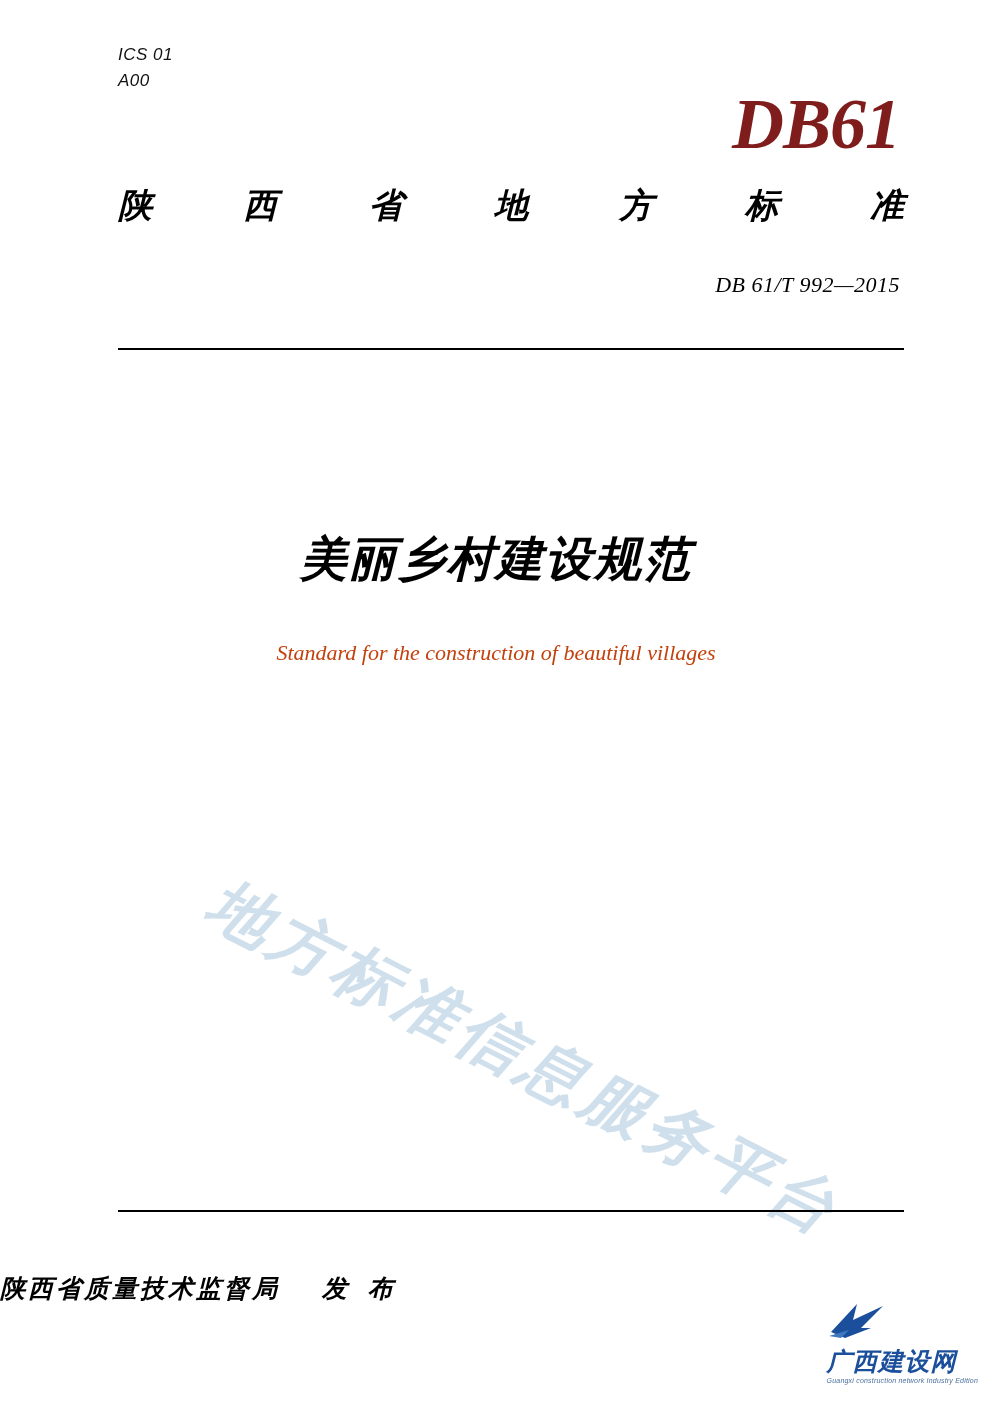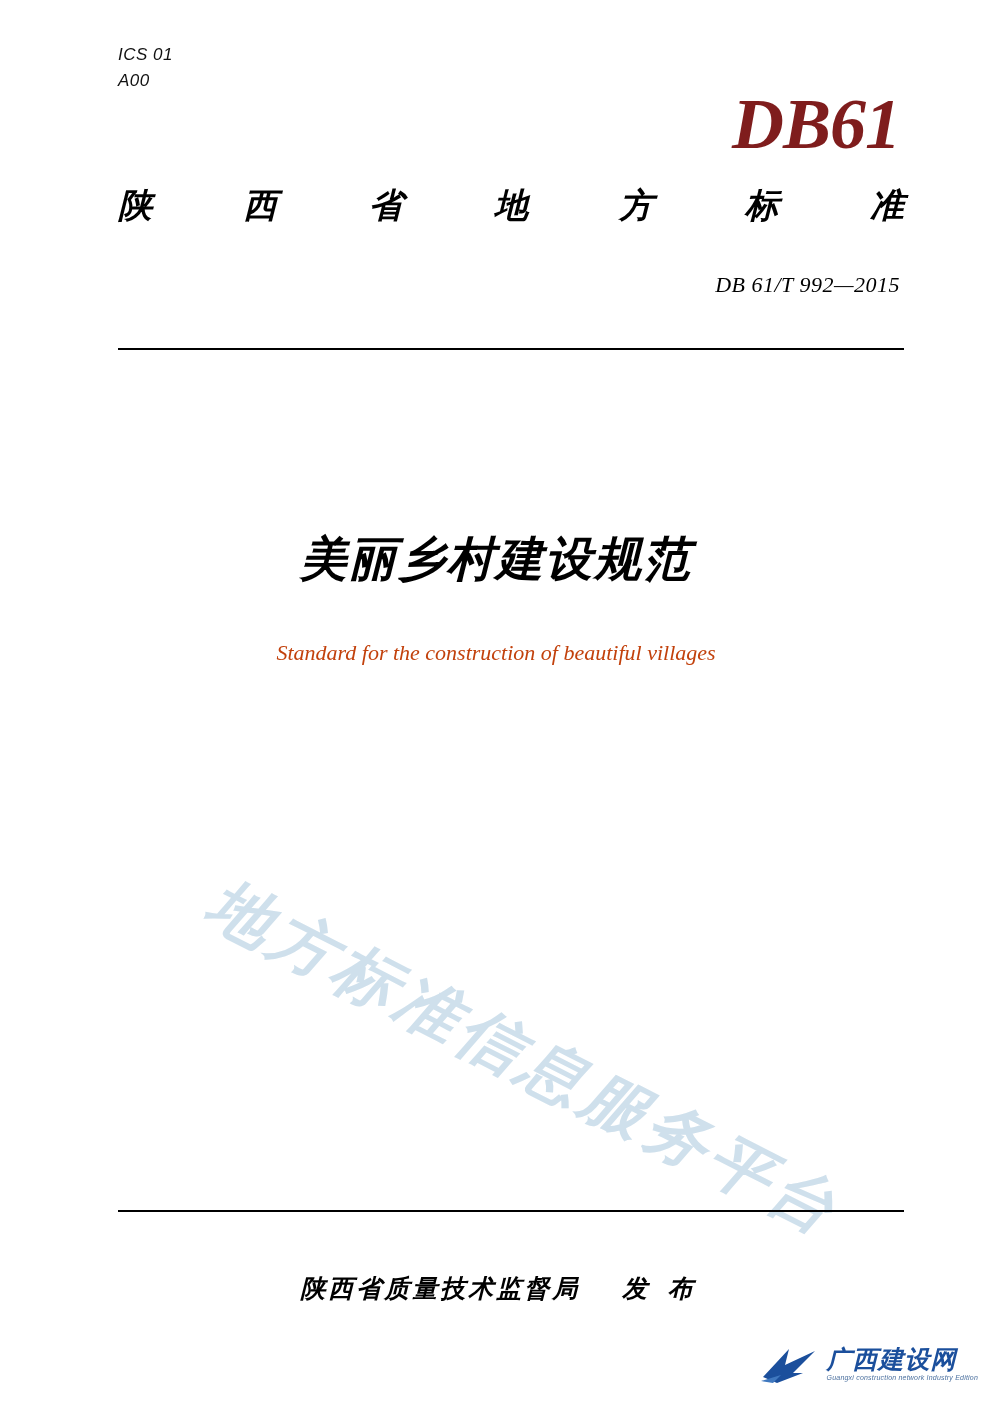--- a/index.html
+++ b/index.html
@@ -150,38 +150,37 @@
     font-size: 22px;
     color: #000;
   }
 
   
   .issuer {
     position: absolute;
     left: 0;
     right: 0;
     top: 1272px;
-    text-align: center;
     font-family: "DejaVu Sans", "Liberation Sans", sans-serif;
     font-weight: bold;
     font-size: 25px;
     letter-spacing: 3px;
     color: #000;
-    padding-left: 7px;
   }
   .issuer .issuer-verb { margin-left: 42px; letter-spacing: 6px; }
 
   
   .site-logo {
     position: absolute;
     right: 14px;
     bottom: 18px;
     display: flex;
-    align-items: center;
+    align-items: flex-start;
     gap: 8px;
+    flex-direction: column;
   }
   .site-logo .star-mark {
     position: relative;
     width: 60px;
     height: 42px;
   }
   .site-logo .star-mark svg { display: block; }
   .site-logo .logo-text {
     display: flex;
     flex-direction: column;

